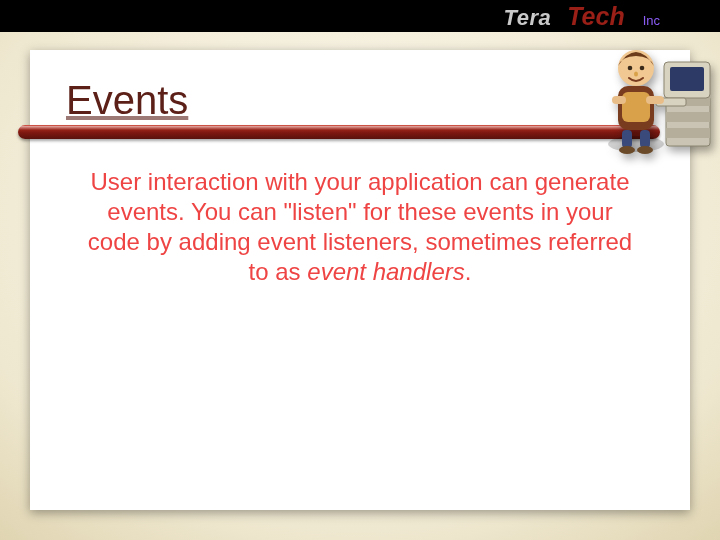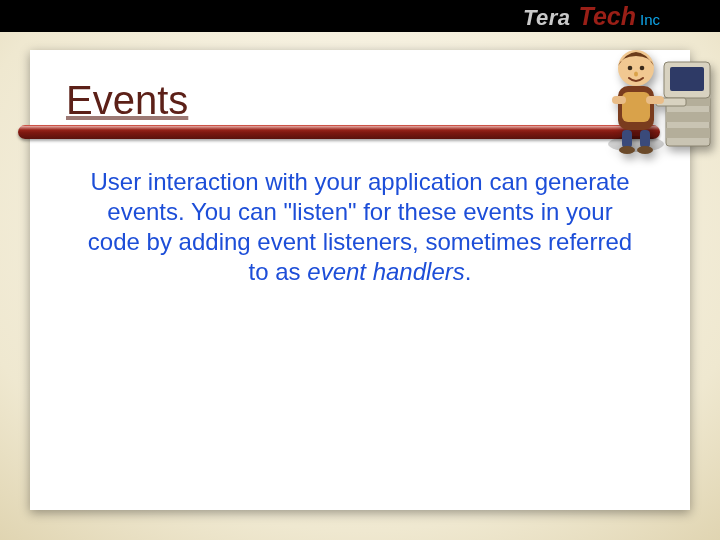--- a/index.html
+++ b/index.html
@@ -12,26 +12,26 @@
   }
 
   .header-band{
     height:32px;
     background:#000;
     position:relative;
   }
 
   .brand{
     position:absolute;right:60px;top:2px;
-    display:flex;align-items:baseline;gap:4px;
+    display:flex;align-items:baseline;gap:12px;
     font-style:italic;font-weight:bold;
   }
   .brand .tera{color:#c9c9c9;font-size:22px;letter-spacing:0.5px}
   .brand .tech{color:#9a1f17;font-size:25px;margin-left:4px}
-  .brand .inc{color:#0ea5e9;font-size:15px;margin-left:0;font-weight:normal;font-style:normal}
+  .brand .inc{color:#8b5cf6;font-size:13px;margin-left:6px;font-weight:normal;font-style:normal}
 
   .mascot{
     position:absolute;right:6px;top:26px;width:110px;height:130px;z-index:5;
     filter:drop-shadow(3px 5px 4px rgba(0,0,0,.35));
   }
 
   .content{
     position:absolute;left:30px;right:30px;top:50px;bottom:30px;
     background:#fff;
     border-radius:0;
@@ -60,21 +60,21 @@
   }
   .rule::before{
     content:"";position:absolute;left:0;right:0;top:1px;height:4px;
     border-radius:7px 7px 0 0;
     background:linear-gradient(to bottom,rgba(255,255,255,.55),rgba(255,255,255,0));
   }
 
   .body{
     font-size:24px;
     line-height:1.25;
-    color:#1d4ed8;
+    color:#ef4444;
     text-align:center;
     padding:0 22px;
   }
   .body p{margin:0 0 30px 0}
   .body em{font-style:italic}
 </style>
 </head>
 <body>
 
 <div class="slide">

